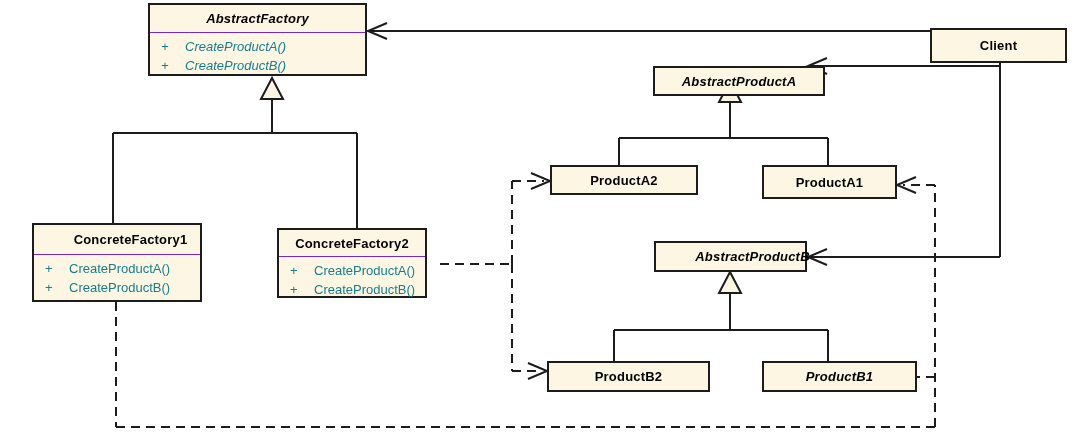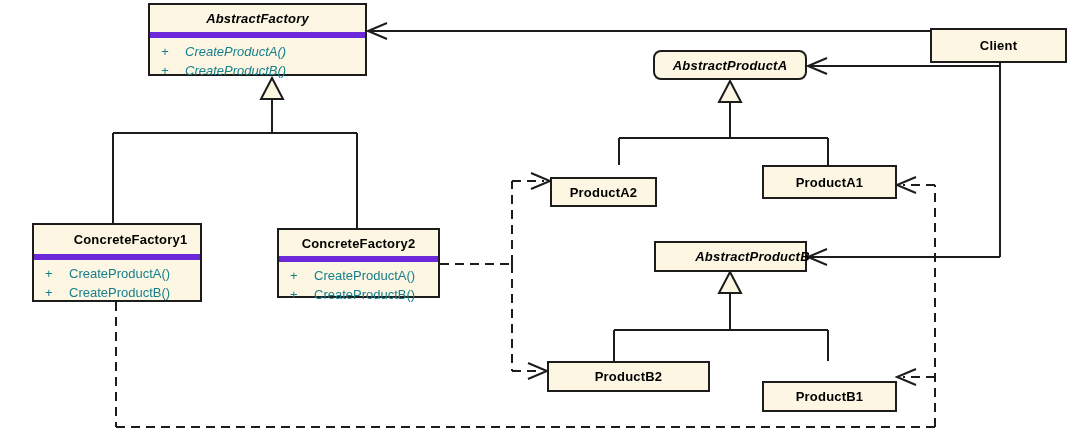--- a/index.html
+++ b/index.html
@@ -27,21 +27,21 @@
     font-size: 13px;
     color: #000000;
     display: flex;
     align-items: center;
     justify-content: center;
     height: 100%;
     letter-spacing: 0.2px;
     white-space: nowrap;
   }
   .uml-class.abstract .uml-title { font-style: italic; }
-  .uml-class.with-methods .uml-title { border-bottom: 6px solid #6d28d9; }
+  .uml-class.with-methods .uml-title { border-bottom: 1px solid #6d28d9; }
   .uml-methods { padding-top: 4px; }
   .uml-method {
     font-size: 13px;
     color: #157f8d;
     line-height: 19px;
     display: flex;
     white-space: nowrap;
   }
   .uml-class.abstract .uml-method { font-style: italic; }
   .uml-method .vis {
@@ -133,59 +133,59 @@
         <span class="vis">+</span>
         <span class="sig">CreateProductB()</span>
       </div>
     </div>
   </div>
 
   <div class="uml-class" style="left:930px; top:28px; width:137px; height:35px;">
     <div class="uml-title">Client</div>
   </div>
 
-  <div class="uml-class abstract" style="left:653px; top:50px; width:154px; height:30px;border-radius:8px;">
+  <div class="uml-class abstract" style="left:653px; top:66px; width:172px; height:30px;">
     <div class="uml-title">AbstractProductA</div>
   </div>
 
-  <div class="uml-class" style="left:550px; top:165px; width:107px; height:30px;margin-top:12px;">
+  <div class="uml-class" style="left:550px; top:165px; width:148px; height:30px;">
     <div class="uml-title">ProductA2</div>
   </div>
 
   <div class="uml-class" style="left:762px; top:165px; width:135px; height:34px;">
     <div class="uml-title">ProductA1</div>
   </div>
 
   <div class="uml-class abstract" style="left:654px; top:241px; width:153px; height:31px;padding-left:44px;">
     <div class="uml-title">AbstractProductB</div>
   </div>
 
   <div class="uml-class" style="left:547px; top:361px; width:163px; height:31px;">
     <div class="uml-title">ProductB2</div>
   </div>
 
-  <div class="uml-class" style="left:762px; top:381px; width:135px; height:31px;">
+  <div class="uml-class" style="left:762px; top:361px; width:155px; height:31px;font-style:italic;">
     <div class="uml-title">ProductB1</div>
   </div>
 
   <div class="uml-class with-methods" style="left:32px; top:223px; width:170px; height:79px;">
     <div class="uml-title" style="height:29px;padding-left:27px;">ConcreteFactory1</div>
     <div class="uml-methods">
       <div class="uml-method">
         <span class="vis">+</span>
         <span class="sig">CreateProductA()</span>
       </div>
       <div class="uml-method">
         <span class="vis">+</span>
         <span class="sig">CreateProductB()</span>
       </div>
     </div>
   </div>
 
-  <div class="uml-class with-methods" style="left:277px; top:228px; width:163px; height:70px;">
+  <div class="uml-class with-methods" style="left:277px; top:228px; width:150px; height:70px;">
     <div class="uml-title" style="height:26px;">ConcreteFactory2</div>
     <div class="uml-methods">
       <div class="uml-method">
         <span class="vis">+</span>
         <span class="sig">CreateProductA()</span>
       </div>
       <div class="uml-method">
         <span class="vis">+</span>
         <span class="sig">CreateProductB()</span>
       </div>

